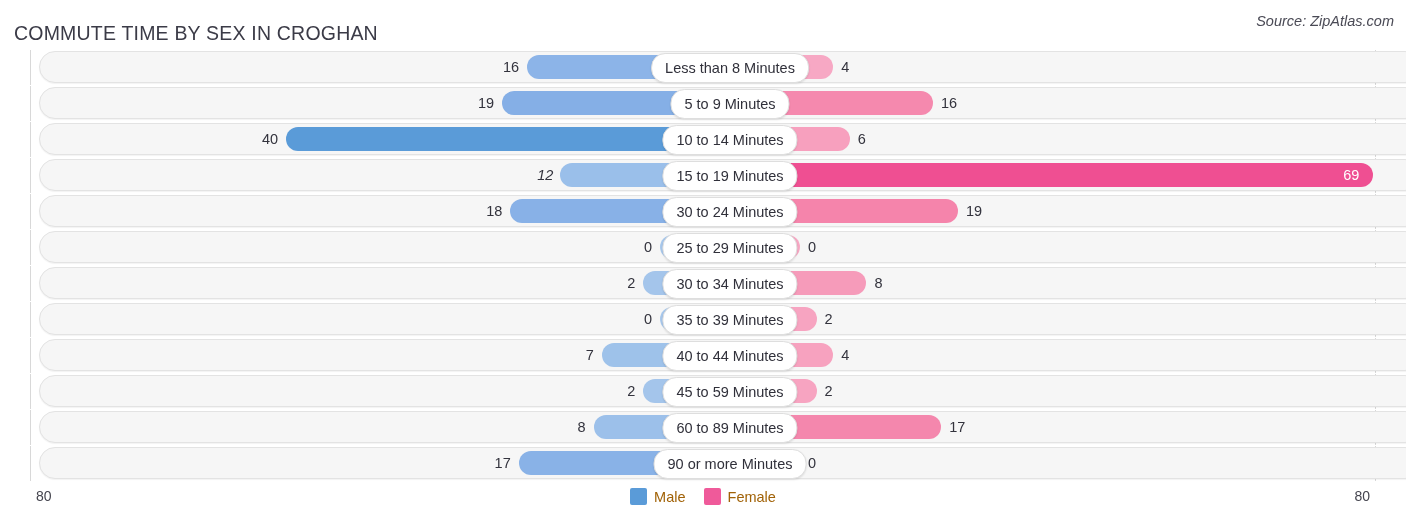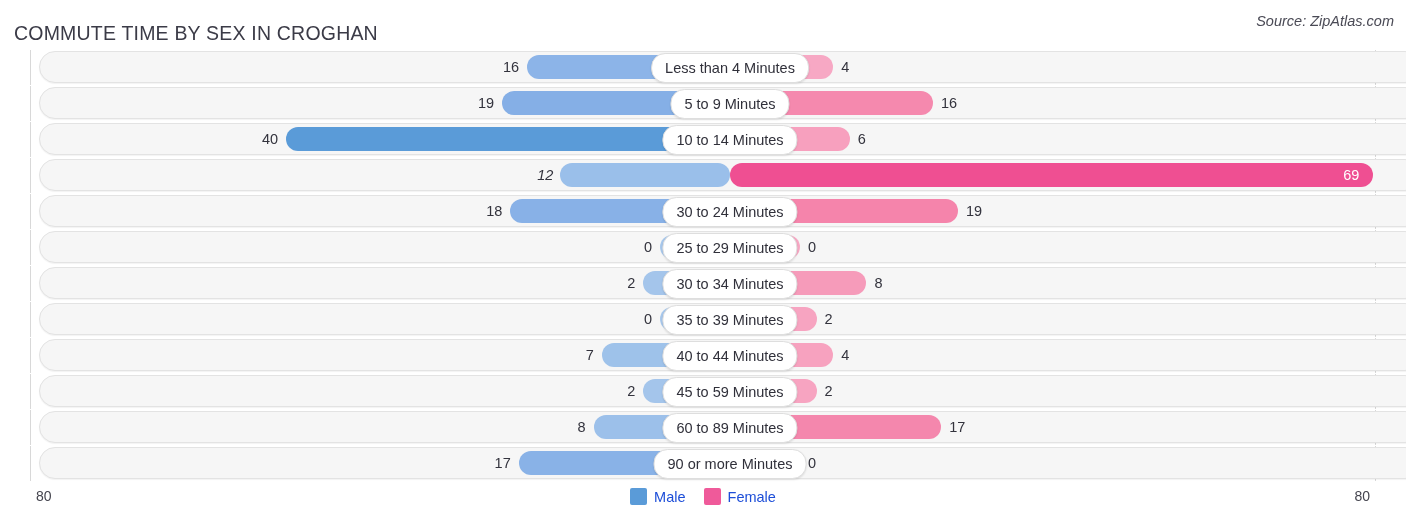--- a/index.html
+++ b/index.html
@@ -91,21 +91,21 @@
   }
   .axis-label.left{left:36px;}
   .axis-label.right{right:36px;}
 
   .legend{
     position:absolute;left:0;top:6px;width:1406px;
     display:flex;justify-content:center;align-items:center;gap:18px;
   }
   .legend-item{display:flex;align-items:center;gap:7px;}
   .swatch{width:17px;height:17px;border-radius:2px;display:inline-block;}
-  .legend-text{font-size:14.5px;color:#1d4ed8;}
+  .legend-text{font-size:14.5px;color:#a16207;}
 </style>
 </head>
 <body>
 
 <div class="chart-root">
 
   <div class="header">
     <div class="title">COMMUTE TIME BY SEX IN CROGHAN</div>
     <div class="source">Source: ZipAtlas.com</div>
   </div>
@@ -113,21 +113,21 @@
   <div class="plot">
     <div class="gridline left"></div>
     <div class="gridline right"></div>
     <div class="rows" id="rows">
         <div class="row">
           <div class="row-bg"></div>
           <div class="bar male" style="width: 202.96px; background: rgb(140, 180, 232);"></div>
           <div class="bar female" style="width: 103.24px; background: rgb(247, 168, 196);"></div>
           <div class="val male" style="right: auto; left: 0px; width: 492.04px;">16</div>
           <div class="val female" style="left: 814.24px;">4</div>
-          <div class="cat">Less than 4 Minutes</div>
+          <div class="cat">Less than 8 Minutes</div>
           <div class="row-sep"></div>
         </div>
         <div class="row">
           <div class="row-bg"></div>
           <div class="bar male" style="width: 227.89px; background: rgb(133, 175, 230);"></div>
           <div class="bar female" style="width: 202.96px; background: rgb(245, 137, 174);"></div>
           <div class="val male" style="right: auto; left: 0px; width: 467.11px;">19</div>
           <div class="val female" style="left: 913.96px;">16</div>
           <div class="cat">5 to 9 Minutes</div>
           <div class="row-sep"></div>
@@ -140,20 +140,21 @@
           <div class="val female" style="left: 830.86px;">6</div>
           <div class="cat">10 to 14 Minutes</div>
           <div class="row-sep"></div>
         </div>
         <div class="row">
           <div class="row-bg"></div>
           <div class="bar male" style="width: 169.72px; background: rgb(154, 191, 234);"></div>
           <div class="bar female" style="width: 643.39px; background: rgb(239, 79, 146);"></div>
           <div class="val male" style="right: auto; left: 1px; width: 525.28px; font-style: italic;">12</div>
           <div class="val female inside" style="left: 703px; width: 629.39px; text-align: right;">69</div>
+          <div class="cat">15 to 19 Minutes</div>
           <div class="row-sep"></div>
         </div>
         <div class="row">
           <div class="row-bg"></div>
           <div class="bar male" style="width: 219.58px; background: rgb(136, 177, 231);"></div>
           <div class="bar female" style="width: 227.89px; background: rgb(245, 132, 171);"></div>
           <div class="val male" style="right: auto; left: 0px; width: 475.42px;">18</div>
           <div class="val female" style="left: 938.89px;">19</div>
           <div class="cat">30 to 24 Minutes</div>
           <div class="row-sep"></div>

